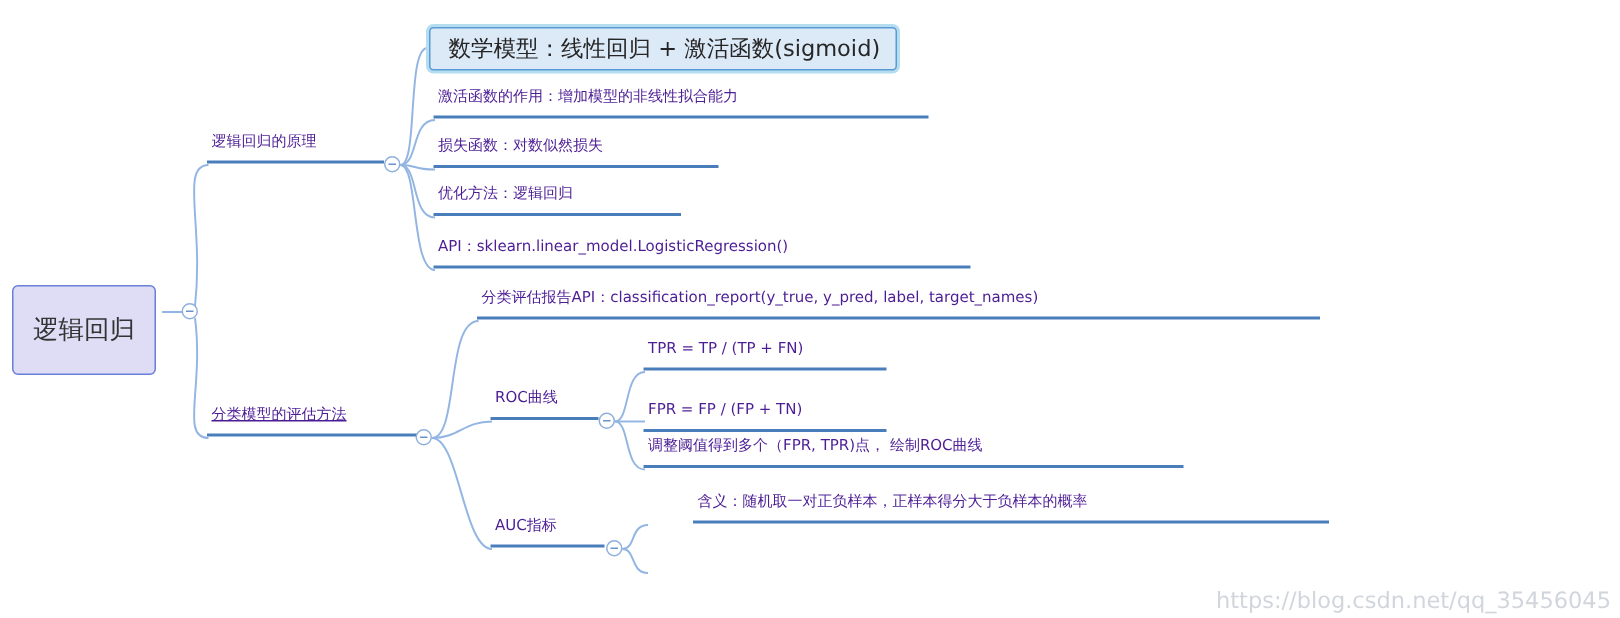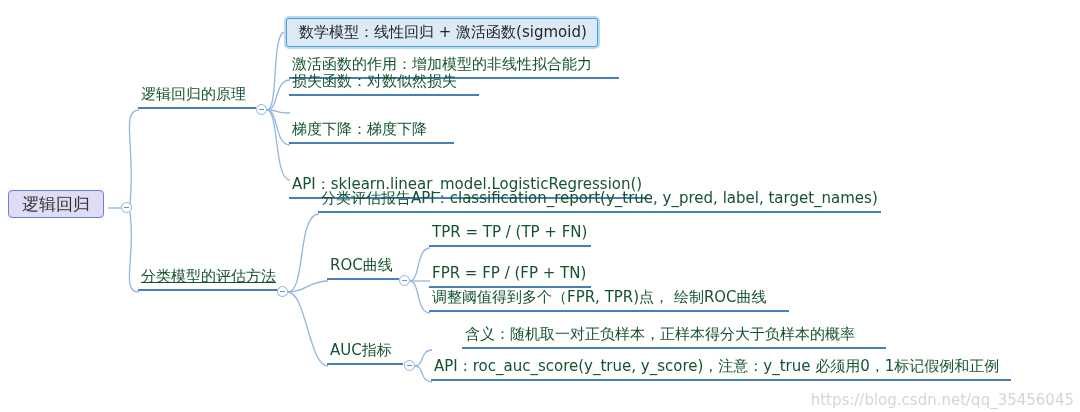--- a/index.html
+++ b/index.html
@@ -9,39 +9,39 @@
     height:412px;
     background:#ffffff;
     overflow:hidden;
     font-family:"DejaVu Sans", "Liberation Sans", sans-serif;
   }
   svg.links { position:absolute; left:0; top:0; z-index:1; }
 
   .topic {
     position:absolute;
     z-index:2;
-    font-size:15px;
+    font-size:10px;
     line-height:19px;
-    color:#14532d;
+    color:#4c1d95;
     padding:0 3px 3px 3px;
     border-bottom:2px solid #4a7ebb;
     white-space:nowrap;
     box-sizing:border-box;
     cursor:default;
   }
   .root-topic {
     position:absolute;
     z-index:2;
     font-size:17px;
     line-height:22px;
     color:#333333;
     background:#dfddf5;
     border:1.5px solid #6a7fd6;
     border-radius:4px;
-    padding:2px 13px;
+    padding:18px 13px;
     white-space:nowrap;
     box-sizing:border-box;
   }
   .box-topic {
     position:absolute;
     z-index:2;
     font-size:15px;
     line-height:19px;
     color:#262626;
     background:#dce9f7;
@@ -106,37 +106,36 @@
   </svg>
 
   <div class="root-topic" style="left:8px; top:190px;">逻辑回归</div>
   <span class="collapse" style="left:121px; top:202px;"></span>
 
   <div class="topic" style="left:138px; top:85px; min-width:118px;">逻辑回归的原理</div>
   <span class="collapse" style="left:256px; top:104px;"></span>
 
   <div class="box-topic" style="left:286px; top:18px;padding-left:12px;">数学模型：线性回归 + 激活函数(sigmoid)</div>
   <div class="topic" style="left:289px; top:55px; min-width:330px;">激活函数的作用：增加模型的非线性拟合能力</div>
-  <div class="topic" style="left:289px; top:72px; min-width:190px;">损失函数：对数似然损失</div>
-  <div class="topic" style="left:289px; top:120px; min-width:165px;">梯度下降：梯度下降</div>
-  <div class="topic" style="left:289px; top:155px; min-width:358px;margin-top:20px;">API：sklearn.linear_model.LogisticRegression()</div>
+  <div class="topic" style="left:289px; top:88px; min-width:190px;">损失函数：对数似然损失</div>
+  <div class="topic" style="left:289px; top:120px; min-width:165px;">优化方法：逻辑回归</div>
+  <div class="topic" style="left:289px; top:155px; min-width:358px;">API：sklearn.linear_model.LogisticRegression()</div>
 
   <div class="topic" style="left:138px; top:267px; min-width:140px;text-decoration:underline;">分类模型的评估方法</div>
   <span class="collapse" style="left:277px; top:286px;"></span>
 
   <div class="topic" style="left:318px; top:189px; min-width:562px;">分类评估报告API：classification_report(y_true, y_pred, label, target_names)</div>
 
   <div class="topic" style="left:327px; top:256px; min-width:72px;">ROC曲线</div>
   <span class="collapse" style="left:399px; top:275px;"></span>
 
   <div class="topic" style="left:429px; top:223px; min-width:162px;">TPR = TP / (TP + FN)</div>
   <div class="topic" style="left:429px; top:264px; min-width:162px;">FPR = FP / (FP + TN)</div>
   <div class="topic" style="left:429px; top:288px; min-width:360px;">调整阈值得到多个（FPR, TPR)点， 绘制ROC曲线</div>
 
   <div class="topic" style="left:327px; top:341px; min-width:76px;">AUC指标</div>
   <span class="collapse" style="left:404px; top:360px;"></span>
 
   <div class="topic" style="left:431px; top:325px; min-width:424px;margin-left:31px;">含义：随机取一对正负样本，正样本得分大于负样本的概率</div>
-  <div class="topic" style="left:431px; top:357px; min-width:580px;">API：roc_auc_score(y_true, y_score)，注意：y_true 必须用0，1标记假例和正例</div>
 
   <div class="watermark">https://blog.csdn.net/qq_35456045</div>
 
 </div>
 
 </body></html>

